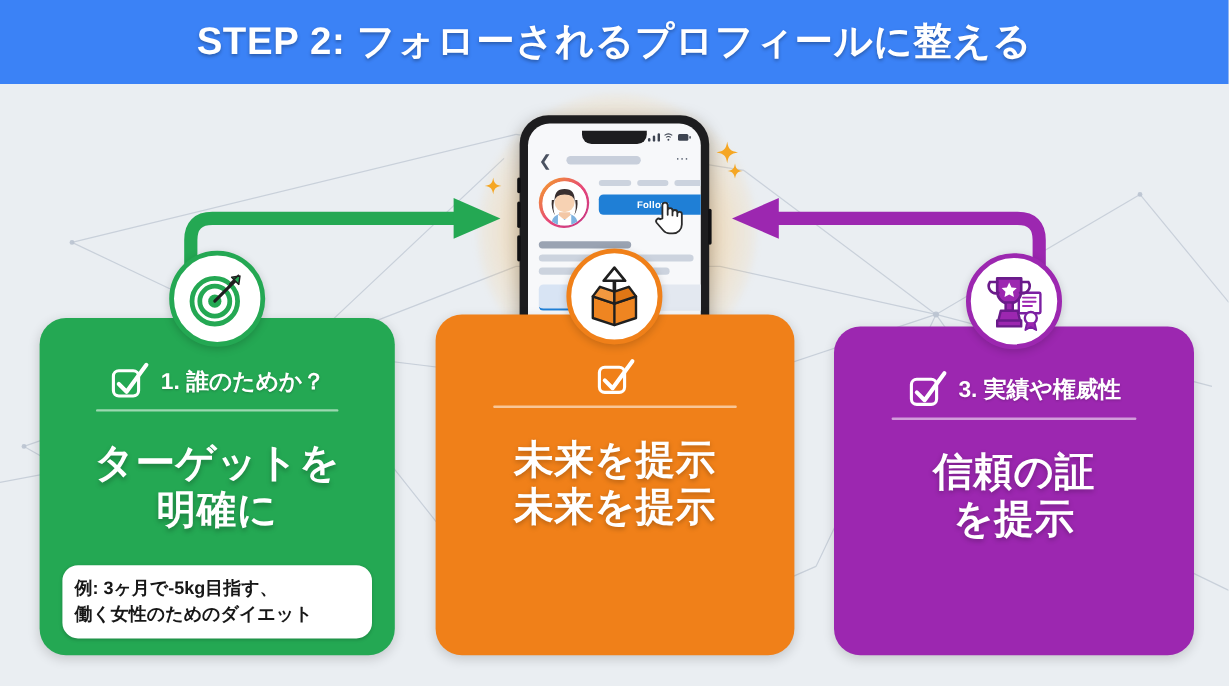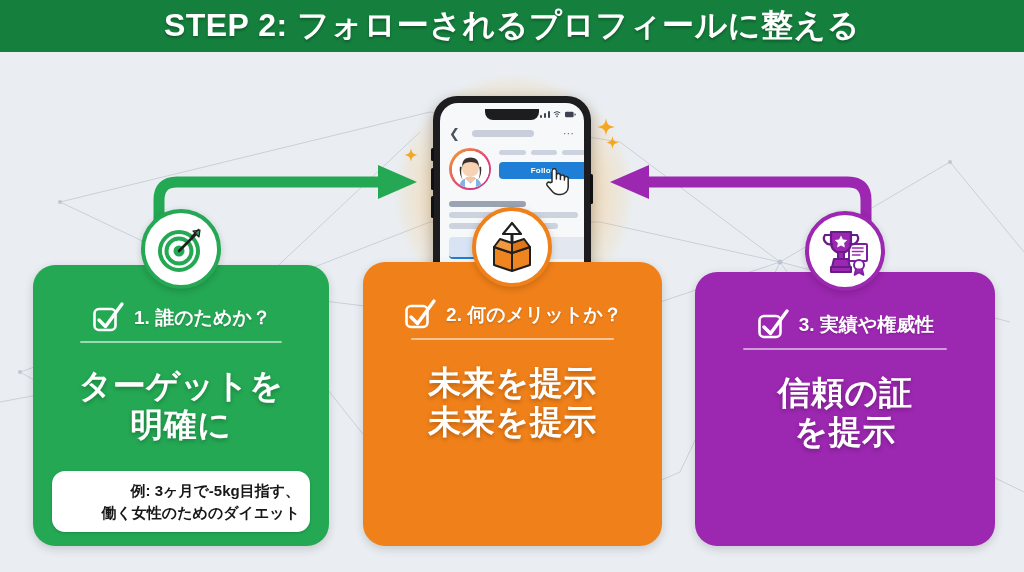--- a/index.html
+++ b/index.html
@@ -9,22 +9,22 @@
     font-family:"Liberation Sans","DejaVu Sans",sans-serif;
     background:#eaeef2;
     position:relative;
   }
 
   
   #stage { position:relative; width:1024px; height:572px; overflow:hidden; background:#eaeef2; }
 
   
   .header {
-    position:absolute; left:0; top:0; width:1024px; height:52px;
-    background:#15803d; display:flex; align-items:center; justify-content:center;
+    position:absolute; left:0; top:0; width:1024px; height:70px;
+    background:#3b82f6; display:flex; align-items:center; justify-content:center;
     z-index:40;
   }
   .header-title {
     color:#ffffff; font-size:32px; font-weight:bold; letter-spacing:.5px;
     text-shadow:0 2px 3px rgba(0,0,0,.30);
     white-space:nowrap;
   }
 
   
   .bg-net { position:absolute; left:0; top:72px; width:1024px; height:500px; z-index:1; }
@@ -140,21 +140,21 @@
     color:#fff; font-size:33px; font-weight:bold; line-height:1.18;
     text-align:center; letter-spacing:.5px;
     text-shadow:0 2px 4px rgba(0,0,0,.26);
     margin-top:20px;
   }
   .card-spacer { flex:1 1 auto; min-height:4px; }
   .card-note {
     background:#ffffff; border-radius:13px;
     padding:9px 10px; width:calc(100% - 14px);
     color:#171717; font-size:15px; font-weight:bold; line-height:1.42;
-    text-align:right;
+    text-align:left;
     box-shadow:0 1px 3px rgba(0,0,0,.18);
   }
 
   
   .badge {
     position:absolute; width:80px; height:80px; border-radius:50%;
     background:#ffffff; z-index:20;
     display:flex; align-items:center; justify-content:center;
     box-shadow:0 2px 7px rgba(0,0,0,.18);
   }
@@ -325,21 +325,20 @@
       <div>働く女性のためのダイエット</div>
     </div>
   </div>
 
   <div class="card" id="card-2">
     <div class="card-head">
       <svg class="chk" viewBox="0 0 34 34">
         <rect x="3.5" y="8" width="21" height="21" rx="4.5" fill="none" stroke="#fff" stroke-width="2.6"></rect>
         <path d="M8 19 L14.5 25.5 L31 3" fill="none" stroke="#fff" stroke-width="3.4" stroke-linecap="round" stroke-linejoin="round"></path>
       </svg>
-      <div class="card-label">2. 何のメリットか？</div>
     </div>
     <div class="head-rule"></div>
     <div class="card-title">
       <div>未来を提示</div>
       <div>未来を提示</div>
     </div>
     <div class="card-spacer"></div>
   </div>
 
   <div class="card" id="card-3">

